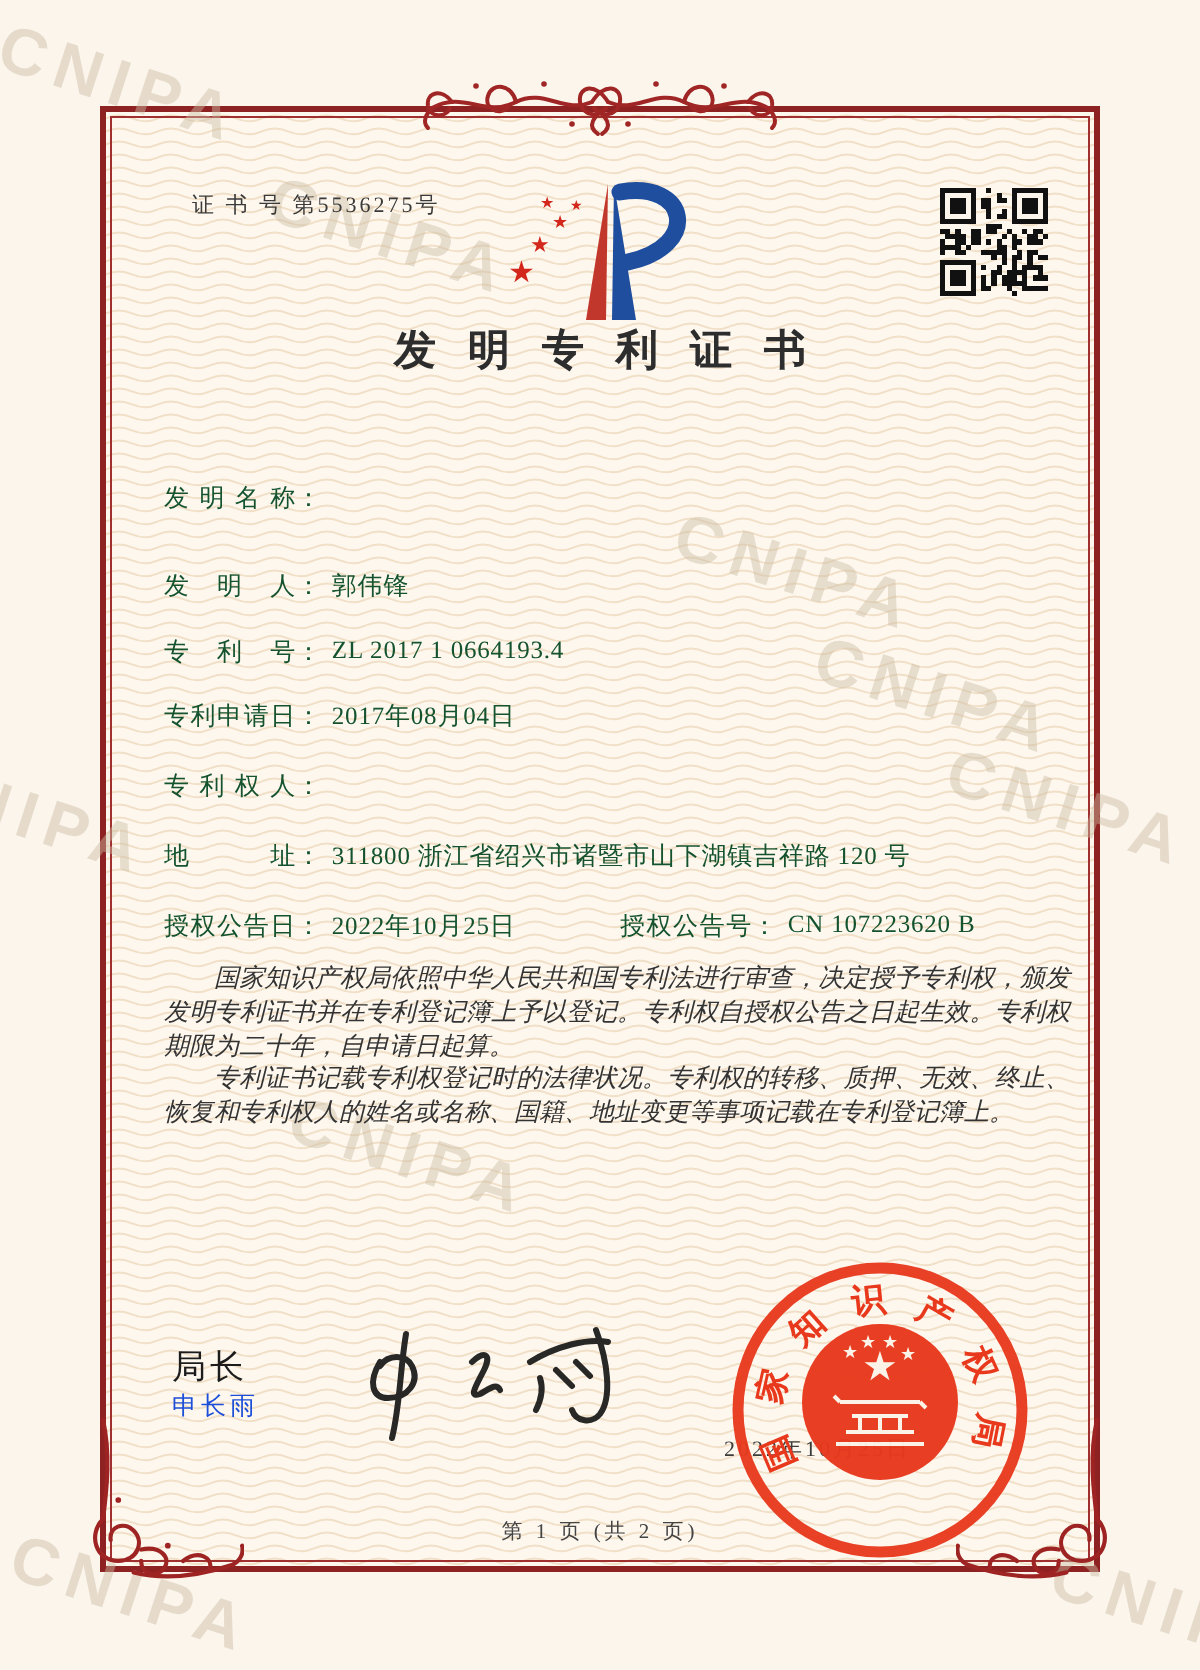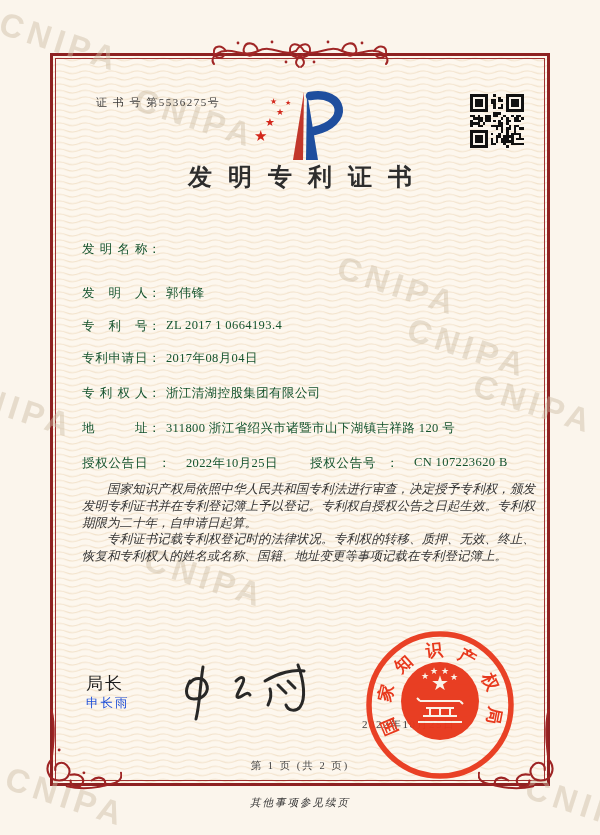--- a/index.html
+++ b/index.html
@@ -9,29 +9,29 @@
   .frame{position:absolute;left:50px;top:53px;width:500px;height:733px;
          border:3px solid #8e2222;box-sizing:border-box;z-index:1;}
   .frame .inner-line{position:absolute;inset:2px;border:1px solid #a03030;}
   .waves{position:absolute;left:53px;top:56px;width:494px;height:727px;z-index:0;}
   
   .watermark{position:absolute;font-family:"Liberation Sans","DejaVu Sans",sans-serif;
              font-weight:bold;font-size:33px;letter-spacing:5px;color:rgba(205,189,163,.45);
              transform:translate(-50%,-50%) rotate(18deg);white-space:nowrap;z-index:2;}
   .content{position:absolute;inset:0;z-index:3;}
   .cert-no{position:absolute;left:82px;top:95px;font-size:11px;letter-spacing:1.5px;color:#3a3a3a;margin-left:14px;}
-  .doc-title{position:absolute;left:0;right:0;top:161px;text-align:center;font-size:24px;
+  .doc-title{position:absolute;left:0;right:0;top:161px;text-align:center;font-size:21px;
              font-weight:bold;letter-spacing:16px;text-indent:16px;color:#2d2d2d;}
   
   .lstar{position:absolute;color:#d3271b;font-family:"DejaVu Sans",sans-serif;line-height:1;z-index:3;}
   
   .frow{position:absolute;left:82px;display:flex;font-size:12.5px;color:#14532d;letter-spacing:.4px;white-space:nowrap;}
   .flabel{display:inline-block;width:66px;text-align:justify;text-align-last:justify;}
   .fvalue{margin-left:5px;}
-  .fgroup{display:flex;gap:10px;}
+  .fgroup{display:flex;}
   .g1{width:228px;}
   .r1{top:241px}.r2{top:285px}.r3{top:318px}.r4{top:350px}.r5{top:385px}.r6{top:420px}.r7{top:455px}
   
   .paras{position:absolute;left:82px;top:481px;width:453px;font-size:12.5px;line-height:16.8px;
          text-align:justify;color:#333;font-style:italic;}
   .paras p{margin:0;text-indent:2em;}
   
   .signer-title{position:absolute;left:86px;top:672px;font-size:17px;letter-spacing:2px;color:#1c1c1c;
                 font-family:"Liberation Sans","DejaVu Sans",sans-serif;}
   .signer-name{position:absolute;left:86px;top:695px;font-size:12.5px;letter-spacing:2px;color:#1d4ed8;
@@ -278,21 +278,20 @@
       <span class="fvalue">ZL 2017 1 0664193.4</span>
     </div>
     <div class="frow r4">
       <span class="flabel">专利申请日</span>
         <span>：</span>
       <span class="fvalue">2017年08月04日</span>
     </div>
     <div class="frow r5">
       <span class="flabel">专利权人</span>
         <span>：</span>
-      <span class="fvalue">浙江清湖控股集团有限公司</span>
     </div>
     <div class="frow r6">
       <span class="flabel">地址</span>
         <span>：</span>
       <span class="fvalue">311800 浙江省绍兴市诸暨市山下湖镇吉祥路 120 号</span>
     </div>
     <div class="frow r7">
       <span class="fgroup g1">
         <span class="flabel">授权公告日</span>
           <span>：</span>
@@ -351,16 +350,15 @@
           <text x="26.338574589868216" y="67.93967566966532" text-anchor="middle" dominant-baseline="central" font-size="17" font-weight="bold" fill="#e8391d" font-family="&quot;Liberation Serif&quot;,serif" transform="rotate(-77.33333333333334 26.338574589868216 67.93967566966532)">家</text>
           <text x="43.436227391233416" y="38.91362108174523" text-anchor="middle" dominant-baseline="central" font-size="17" font-weight="bold" fill="#e8391d" font-family="&quot;Liberation Serif&quot;,serif" transform="rotate(-41.666666666666686 43.436227391233416 38.91362108174523)">知</text>
           <text x="74.25093452027906" y="25.301295754744963" text-anchor="middle" dominant-baseline="central" font-size="17" font-weight="bold" fill="#e8391d" font-family="&quot;Liberation Serif&quot;,serif" transform="rotate(-6 74.25093452027906 25.301295754744963)">识</text>
           <text x="107.22242794056797" y="32.20942125250434" text-anchor="middle" dominant-baseline="central" font-size="17" font-weight="bold" fill="#e8391d" font-family="&quot;Liberation Serif&quot;,serif" transform="rotate(29.666666666666657 107.22242794056797 32.20942125250434)">产</text>
           <text x="129.98131209354602" y="57.04638500350002" text-anchor="middle" dominant-baseline="central" font-size="17" font-weight="bold" fill="#e8391d" font-family="&quot;Liberation Serif&quot;,serif" transform="rotate(65.33333333333334 129.98131209354602 57.04638500350002)">权</text>
           <text x="133.98949508962153" y="90.49449474570997" text-anchor="middle" dominant-baseline="central" font-size="17" font-weight="bold" fill="#e8391d" font-family="&quot;Liberation Serif&quot;,serif" transform="rotate(101 133.98949508962153 90.49449474570997)">局</text>
         </g>
     </svg>
 
     <div class="page-info">第 1 页 (共 2 页)</div>
-    <div class="cont-note">其他事项参见续页</div>
 
   </div>
 </div>
 
 </body></html>

